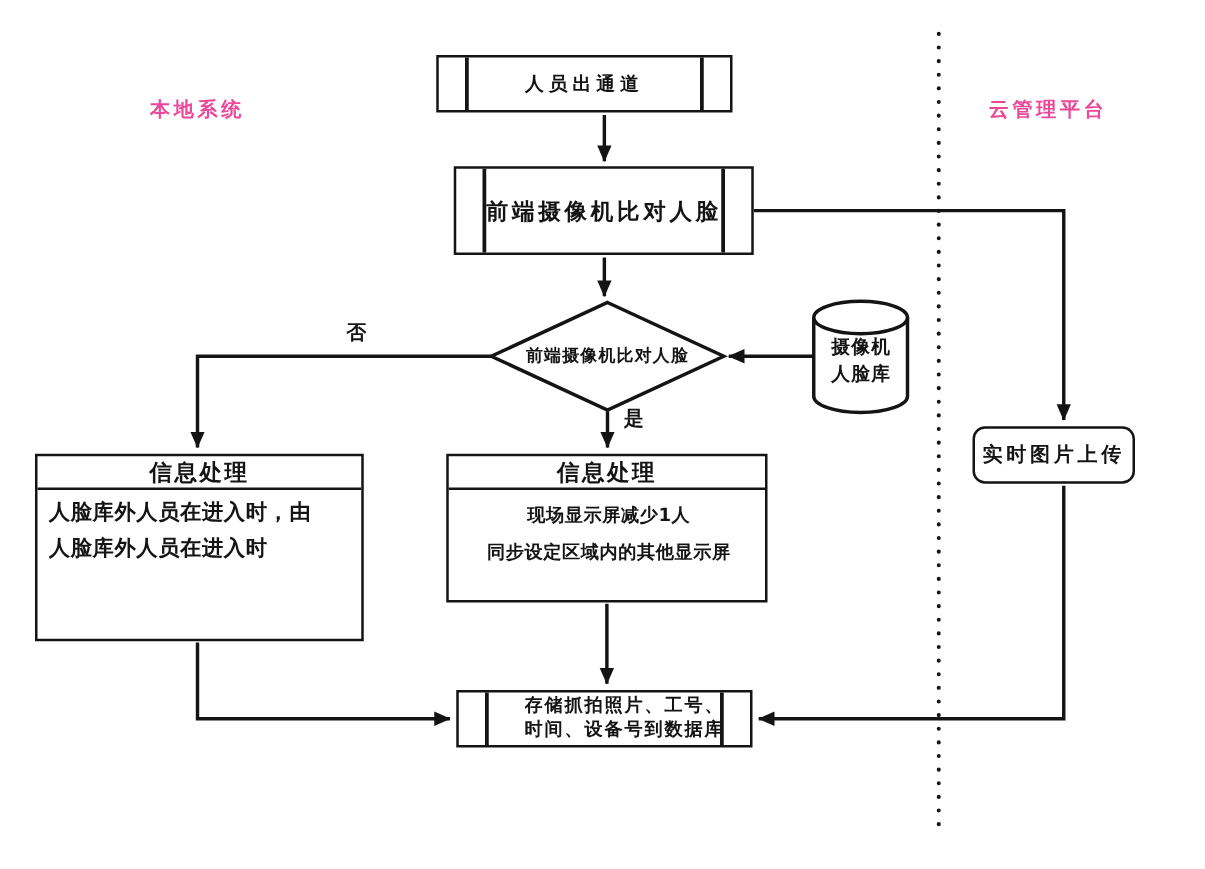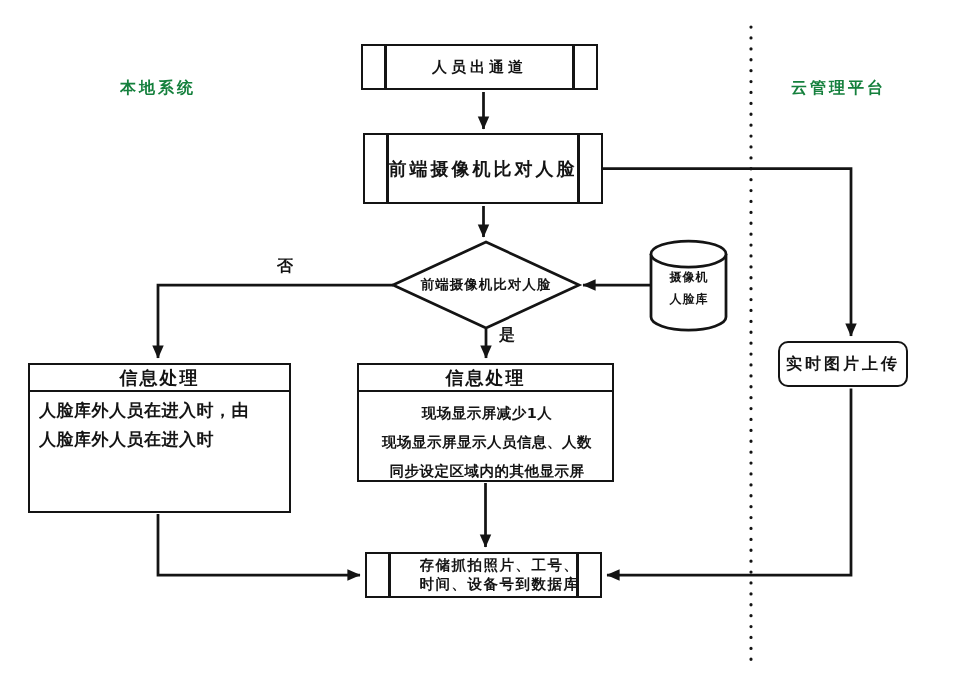--- a/index.html
+++ b/index.html
@@ -6,49 +6,49 @@
   .stage{
     position:relative;width:964px;height:695px;background:#ffffff;overflow:hidden;
     font-family:"DejaVu Sans",sans-serif;font-weight:bold;color:#141414;
   }
   .wires{position:absolute;left:0;top:0;width:964px;height:695px;}
 
   .abs{position:absolute;box-sizing:border-box;}
   .txt{white-space:nowrap;overflow:hidden;}
 
   
-  .lane-label{font-size:16px;letter-spacing:3px;color:#15803d;}
+  .lane-label{font-size:16px;letter-spacing:3px;color:#ec4899;}
   .lane-local{left:120px;top:78px;}
   .lane-cloud{left:791px;top:78px;}
 
   
   .pp{border:2.75px solid #141414;background:#ffffff;display:flex;align-items:center;justify-content:center;}
   .pp .bar{position:absolute;top:0;bottom:0;width:2.75px;background:#141414;}
   .pp .bar-l{left:21px;}
   .pp .bar-r{right:21px;}
-  .n-exit{left:361px;top:44px;width:237px;height:46px;font-size:15px;letter-spacing:4px;}
+  .n-exit{left:349px;top:44px;width:237px;height:46px;font-size:15px;letter-spacing:4px;}
   .n-camera{left:363px;top:133px;width:240px;height:71px;font-size:18px;letter-spacing:3px;}
   .n-store{left:365px;top:552px;width:237px;height:46px;}
   .n-store .lines{margin-left:32px;font-size:14.5px;line-height:19px;letter-spacing:1.5px;text-align:left;}
 
   
   .titled{border:2.75px solid #141414;background:#ffffff;}
   .titled .hd{height:25px;border-bottom:2.75px solid #141414;display:flex;align-items:center;justify-content:center;font-size:18px;letter-spacing:2px;}
   .n-info-no{left:28px;top:363px;width:263px;height:150px;}
   .n-info-no .bd{padding:4px 6px 0 9px;font-size:17px;line-height:28.5px;letter-spacing:0.5px;}
   .n-info-yes{left:357px;top:363px;width:257px;height:119px;}
   .n-info-yes .bd{padding:7px 4px 0 7px;font-size:14.5px;line-height:29px;letter-spacing:0.5px;text-align:center;}
 
   
   .n-upload{left:778px;top:341px;width:130px;height:46px;border:2.75px solid #141414;border-radius:10px;
     background:#fff;display:flex;align-items:center;justify-content:center;font-size:16px;letter-spacing:3px;}
 
   
   .diamond-label{left:396px;top:276px;width:180px;text-align:center;font-size:13.5px;letter-spacing:1px;}
-  .cyl-label{left:652px;top:266px;width:74px;text-align:center;font-size:12px;line-height:22px;letter-spacing:1px;}
+  .cyl-label{left:652px;top:266px;width:74px;text-align:center;font-size:15px;line-height:22px;letter-spacing:1px;}
 
   .edge-label{font-size:16px;letter-spacing:0;}
   .lbl-no{left:277px;top:256px;}
   .lbl-yes{left:499px;top:325px;}
 </style>
 </head>
 <body>
 
 <div class="stage">
 
@@ -107,21 +107,20 @@
     <div class="bd">
       <div class="txt">人脸库外人员在进入时，由</div>
       <div class="txt">人脸库外人员在进入时</div>
     </div>
   </div>
 
   <div class="abs titled n-info-yes">
     <div class="hd txt">信息处理</div>
     <div class="bd">
       <div class="txt">现场显示屏减少1人</div>
-      <div class="txt">现场显示屏显示人员信息、人数</div>
       <div class="txt">同步设定区域内的其他显示屏</div>
     </div>
   </div>
 
   <div class="abs pp n-store">
     <i class="bar bar-l"></i>
     <i class="bar bar-r"></i>
     <div class="lines">
       <div class="txt">存储抓拍照片、工号、</div>
       <div class="txt">时间、设备号到数据库</div>

